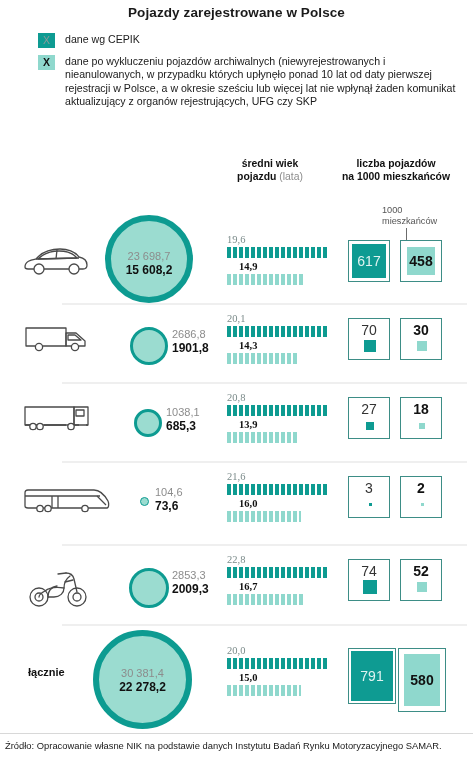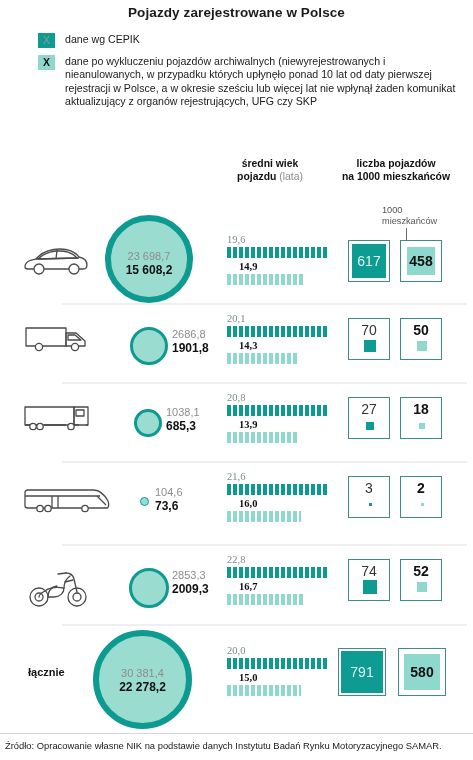--- a/index.html
+++ b/index.html
@@ -245,21 +245,21 @@
       <div class="bar dark" style="width:100px"></div>
       <span class="bar-val bot">14,3</span>
       <div class="bar light" style="width:72px"></div>
     </div>
     <div class="pbox d" style="left:348px; top:318px; width:42px; height:42px">
       <span class="fill dark" style="left:15px; top:21px; width:12px; height:12px"></span>
       <span class="pval" style="position:absolute; top:4px; left:0; width:100%; text-align:center; color:#333">70</span>
     </div>
     <div class="pbox l" style="left:400px; top:318px; width:42px; height:42px">
       <span class="fill light" style="left:16px; top:22px; width:10px; height:10px"></span>
-      <span class="pval" style="position:absolute; top:4px; left:0; width:100%; text-align:center">50</span>
+      <span class="pval" style="position:absolute; top:4px; left:0; width:100%; text-align:center">30</span>
     </div>
   </div>
 
   <div class="divider" style="top:461px"></div>
   <div class="row" style="top:0">
     <div class="veh-icon" style="left:22px; top:402px">
       <svg width="72" height="32" viewBox="0 0 72 32">
         <g fill="none" stroke="#4a4a4a" stroke-width="1.3" stroke-linejoin="round">
           <path d="M3 5 L52 5 L52 23 L3 23 Z"></path>
           <path d="M52 5 L66 5 L66 23 L52 23 Z"></path>
@@ -374,25 +374,25 @@
     <div class="bub-labels" style="left:98px; top:666px; width:89px">
       <span class="v-top">30 381,4</span>
       <span class="v-bot">22 278,2</span>
     </div>
     <div class="bar-group" style="left:227px; top:645px; width:104px">
       <span class="bar-val top">20,0</span>
       <div class="bar dark" style="width:100px"></div>
       <span class="bar-val bot">15,0</span>
       <div class="bar light" style="width:74px"></div>
     </div>
-    <div class="pbox d" style="left:338px; top:648px; width:48px; height:48px">
+    <div class="pbox d" style="left:348px; top:648px; width:48px; height:56px">
       <span class="fill dark" style="left:2px; top:2px; right:2px; bottom:2px"></span>
       <span class="pval">791</span>
     </div>
-    <div class="pbox l" style="left:398px; top:648px; width:48px; height:48px">
+    <div class="pbox l" style="left:398px; top:648px; width:48px; height:64px">
       <span class="fill light" style="left:5px; top:5px; right:5px; bottom:5px"></span>
       <span class="pval">580</span>
     </div>
   </div>
 
   <div class="footer-rule"></div>
   <div class="footer">Źródło: Opracowanie własne NIK na podstawie danych Instytutu Badań Rynku Motoryzacyjnego SAMAR.</div>
 
 </div>
 

